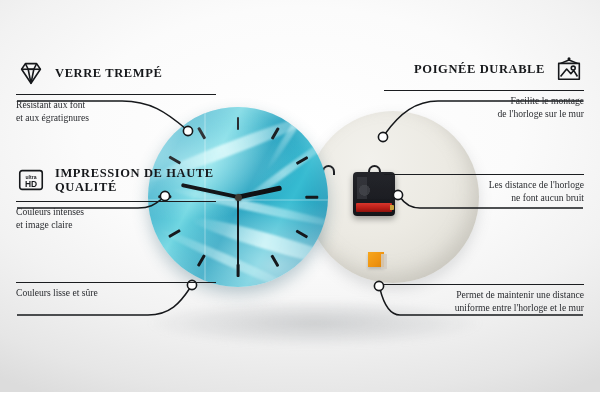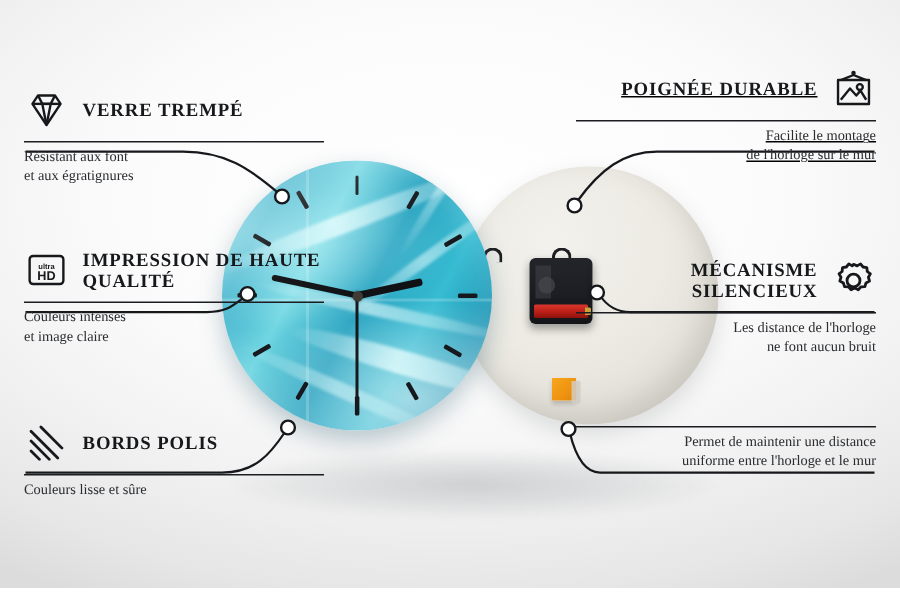--- a/index.html
+++ b/index.html
@@ -344,66 +344,44 @@
       </span>
       <span class="feat-title">IMPRESSION DE
 HAUTE QUALITÉ</span>
     </div>
     <div class="rule"></div>
     <div class="feat-desc">Couleurs intenses
 et image claire</div>
   </div>
 
   <div class="feature left" style="left:16px; top:278px;">
-    <div class="feat-head">
-      <span class="icon">
-        <svg viewBox="0 0 32 32" fill="none" stroke="#16181b" stroke-width="2" stroke-linecap="round">
-          <path d="M5 8 L24 27"></path>
-            <path d="M5 15 L18 28"></path>
-            <path d="M5 22 L11 28"></path>
-            <path d="M12 5 L27 20"></path>
-        </svg>
-      </span>
-      <span class="feat-title">BORDS
-POLIS</span>
-    </div>
     <div class="rule"></div>
     <div class="feat-desc">Couleurs lisse et sûre</div>
   </div>
 
-  <div class="feature right" style="left:384px; top:42px;text-decoration:underline;">
+  <div class="feature right" style="left:384px; top:52px;">
     <div class="feat-head">
       <span class="icon">
         <svg viewBox="0 0 32 32" fill="none" stroke="#16181b" stroke-width="1.7" stroke-linejoin="round">
           <circle cx="16" cy="5" r="1.6" fill="#16181b" stroke="none"></circle>
           <path d="M16 6.4 L7 10 M16 6.4 L25 10"></path>
           <rect x="5" y="10" width="22" height="17"></rect>
           <path d="M7 24 L13.5 16 L18 21 L21 17.5 L25 24"></path>
           <circle cx="20.5" cy="15" r="2.1"></circle>
         </svg>
       </span>
       <span class="feat-title">POIGNÉE
 DURABLE</span>
     </div>
     <div class="rule"></div>
     <div class="feat-desc">Facilite le montage
 de l'horloge sur le mur</div>
   </div>
 
   <div class="feature right" style="left:384px; top:170px;">
-    <div class="feat-head">
-      <span class="icon">
-        <svg viewBox="0 0 32 32" fill="none" stroke="#16181b" stroke-width="2" stroke-linejoin="round">
-          <path d="M16 4.5 l2.6 1.1 2.4-1.4 1.8 2.2 2.7 .4 .3 2.8 2.2 1.7-1.4 2.4 .8 2.7-2.5 1.3-.8 2.7-2.8 .1-1.9 2.1-2.5-1.2-2.6 1.2-1.9-2.1-2.8-.1-.8-2.7-2.5-1.3 .8-2.7-1.4-2.4 2.2-1.7 .3-2.8 2.7-.4 1.8-2.2 2.4 1.4z"></path>
-          <circle cx="16" cy="16" r="4.6"></circle>
-        </svg>
-      </span>
-      <span class="feat-title">MÉCANISME
-SILENCIEUX</span>
-    </div>
     <div class="rule"></div>
     <div class="feat-desc">Les distance de l'horloge
 ne font aucun bruit</div>
   </div>
 
   <div class="feature right" style="left:384px; top:280px;">
     <div class="rule"></div>
     <div class="feat-desc">Permet de maintenir une distance
 uniforme entre l'horloge et le mur</div>
   </div>

